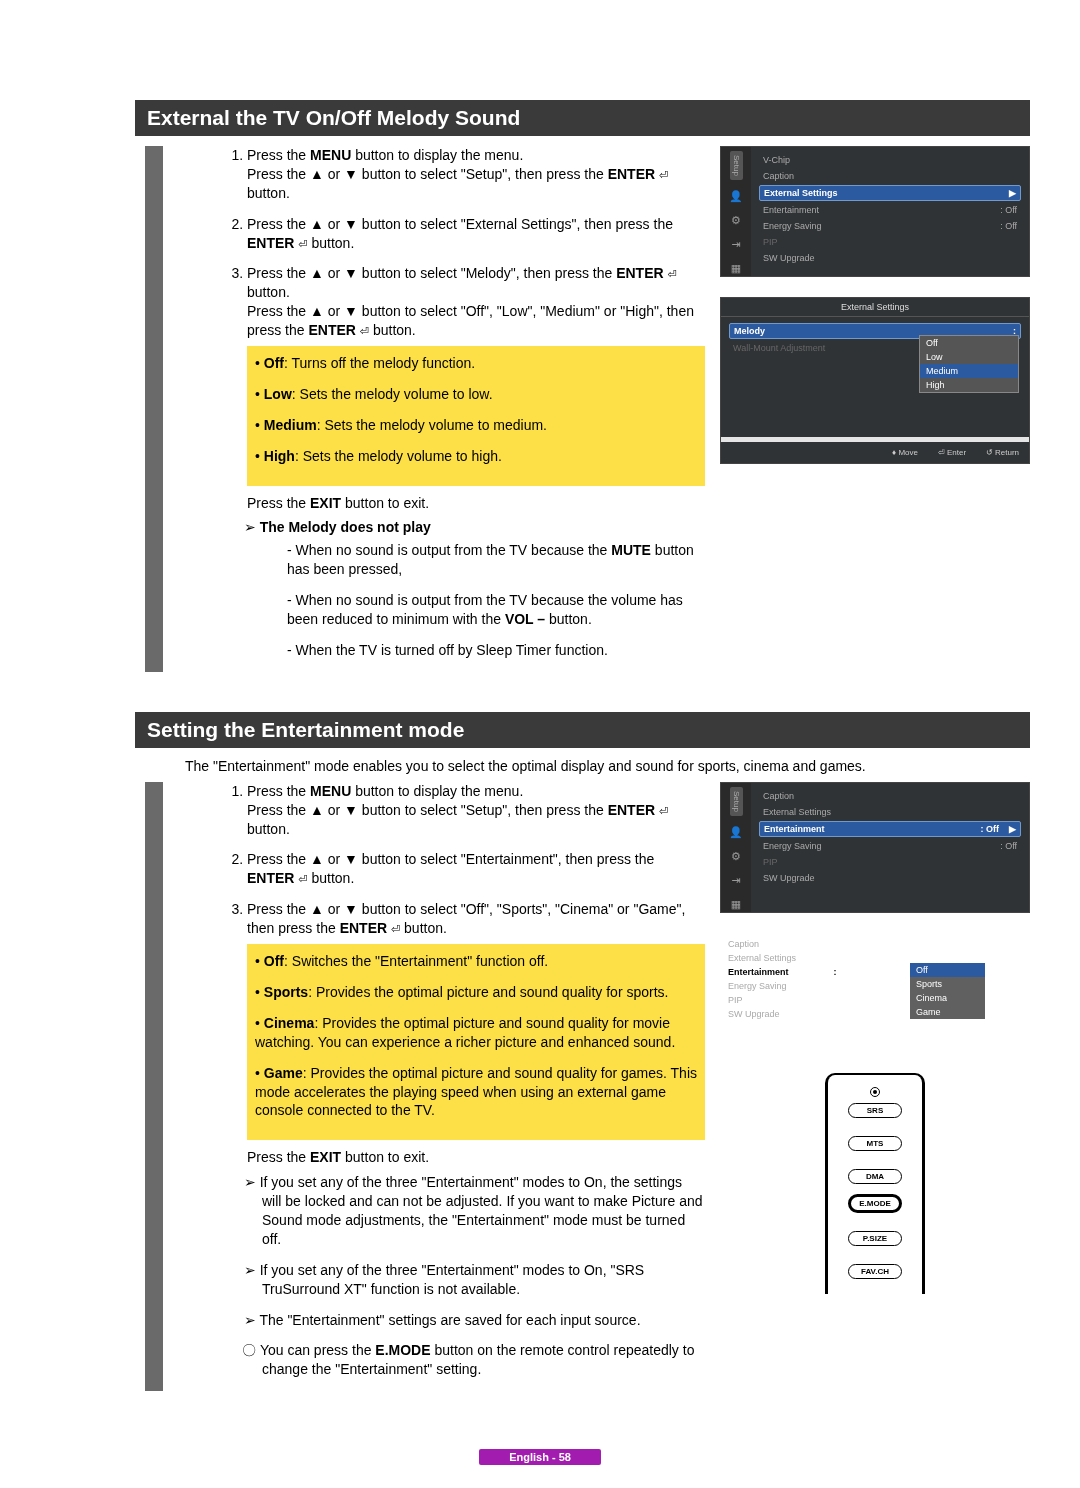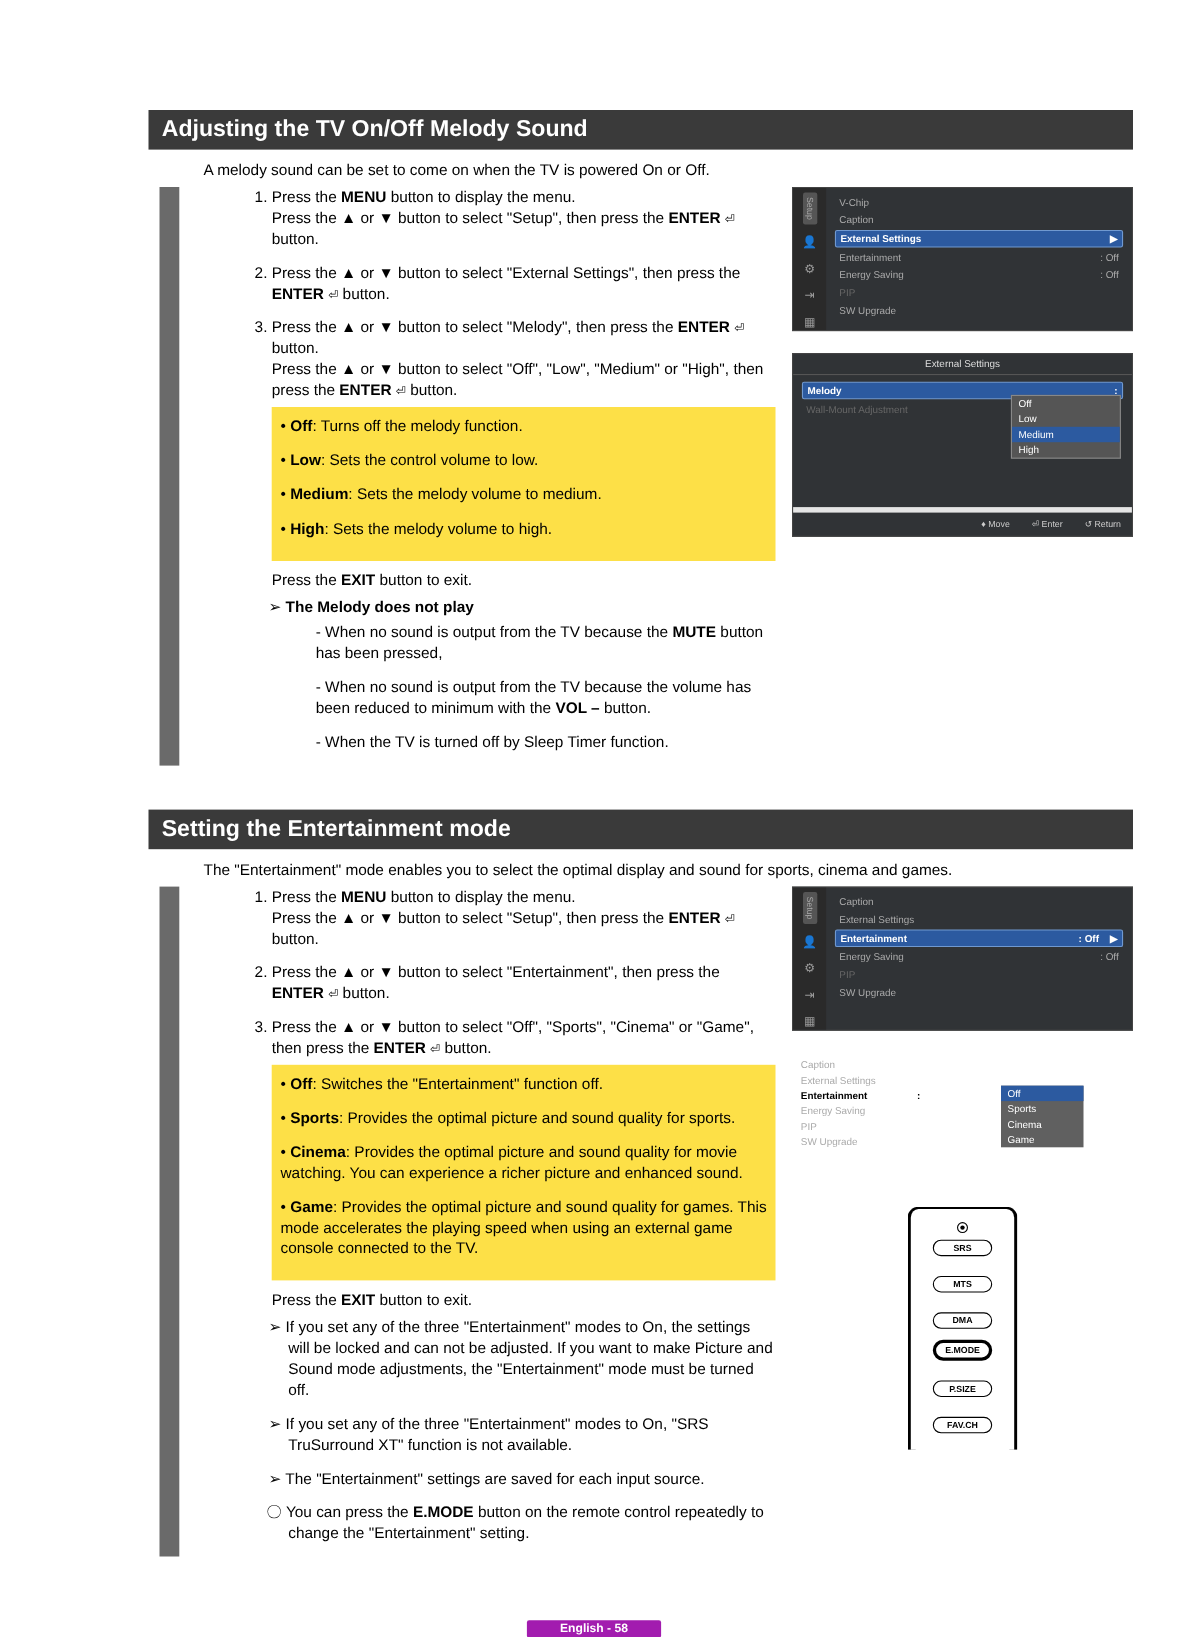--- a/index.html
+++ b/index.html
@@ -63,40 +63,39 @@
     .remote-dot::after { content:""; position:absolute; width:4px; height:4px; background:#000; border-radius:50%; top:2px; left:2px;}
     
     .page-footer { text-align: center; margin-top: 60px; font-size: 11px; }
     .page-badge { background: #a21caf; color: #fff; padding: 2px 30px; border-radius: 2px; font-weight: bold;}
     b { font-weight: bold; }
   </style>
 </head>
 <body>
 
 <div class="section">
-  <div class="section-header">Adjusting the TV On/Off Melody Sound</div>
-  <div class="intro">A melody sound can be set to come on when the TV is powered On or Off.</div>
+  <div class="section-header">External the TV On/Off Melody Sound</div>
   <div class="main-row">
     <div class="left-bar">
       <div class="bar"></div>
       <div class="instruction-col">
         <ol class="steps">
           <li>
             <span>Press the </span><b>MENU</b><span> button to display the menu.</span><br>
             <span>Press the ▲ or ▼ button to select "Setup", then press the </span><b>ENTER</b> <span class="enter-icon">⏎</span><span> button.</span>
           </li>
           <li>
             <span>Press the ▲ or ▼ button to select "External Settings", then press the </span><b>ENTER</b> <span class="enter-icon">⏎</span><span> button.</span>
           </li>
           <li>
             <span>Press the ▲ or ▼ button to select "Melody", then press the </span><b>ENTER</b> <span class="enter-icon">⏎</span><span> button.</span><br>
             <span>Press the ▲ or ▼ button to select "Off", "Low", "Medium" or "High", then press the </span><b>ENTER</b> <span class="enter-icon">⏎</span><span> button.</span>
             <ul class="sub-bullets">
               <li><b>Off</b><span>: Turns off the melody function.</span></li>
-              <li><b>Low</b><span>: Sets the control volume to low.</span></li>
+              <li><b>Low</b><span>: Sets the melody volume to low.</span></li>
               <li><b>Medium</b><span>: Sets the melody volume to medium.</span></li>
               <li><b>High</b><span>: Sets the melody volume to high.</span></li>
             </ul>
             <div class="plain"><span>Press the </span><b>EXIT</b><span> button to exit.</span></div>
             <ul class="arrow-list">
               <li><b>The Melody does not play</b>
                 <ul class="dash-list">
                   <li><span>When no sound is output from the TV because the </span><b>MUTE</b><span> button has been pressed,</span></li>
                   <li><span>When no sound is output from the TV because the volume has been reduced to minimum with the </span><b>VOL –</b><span> button.</span></li>
                   <li>When the TV is turned off by Sleep Timer function.</li>

